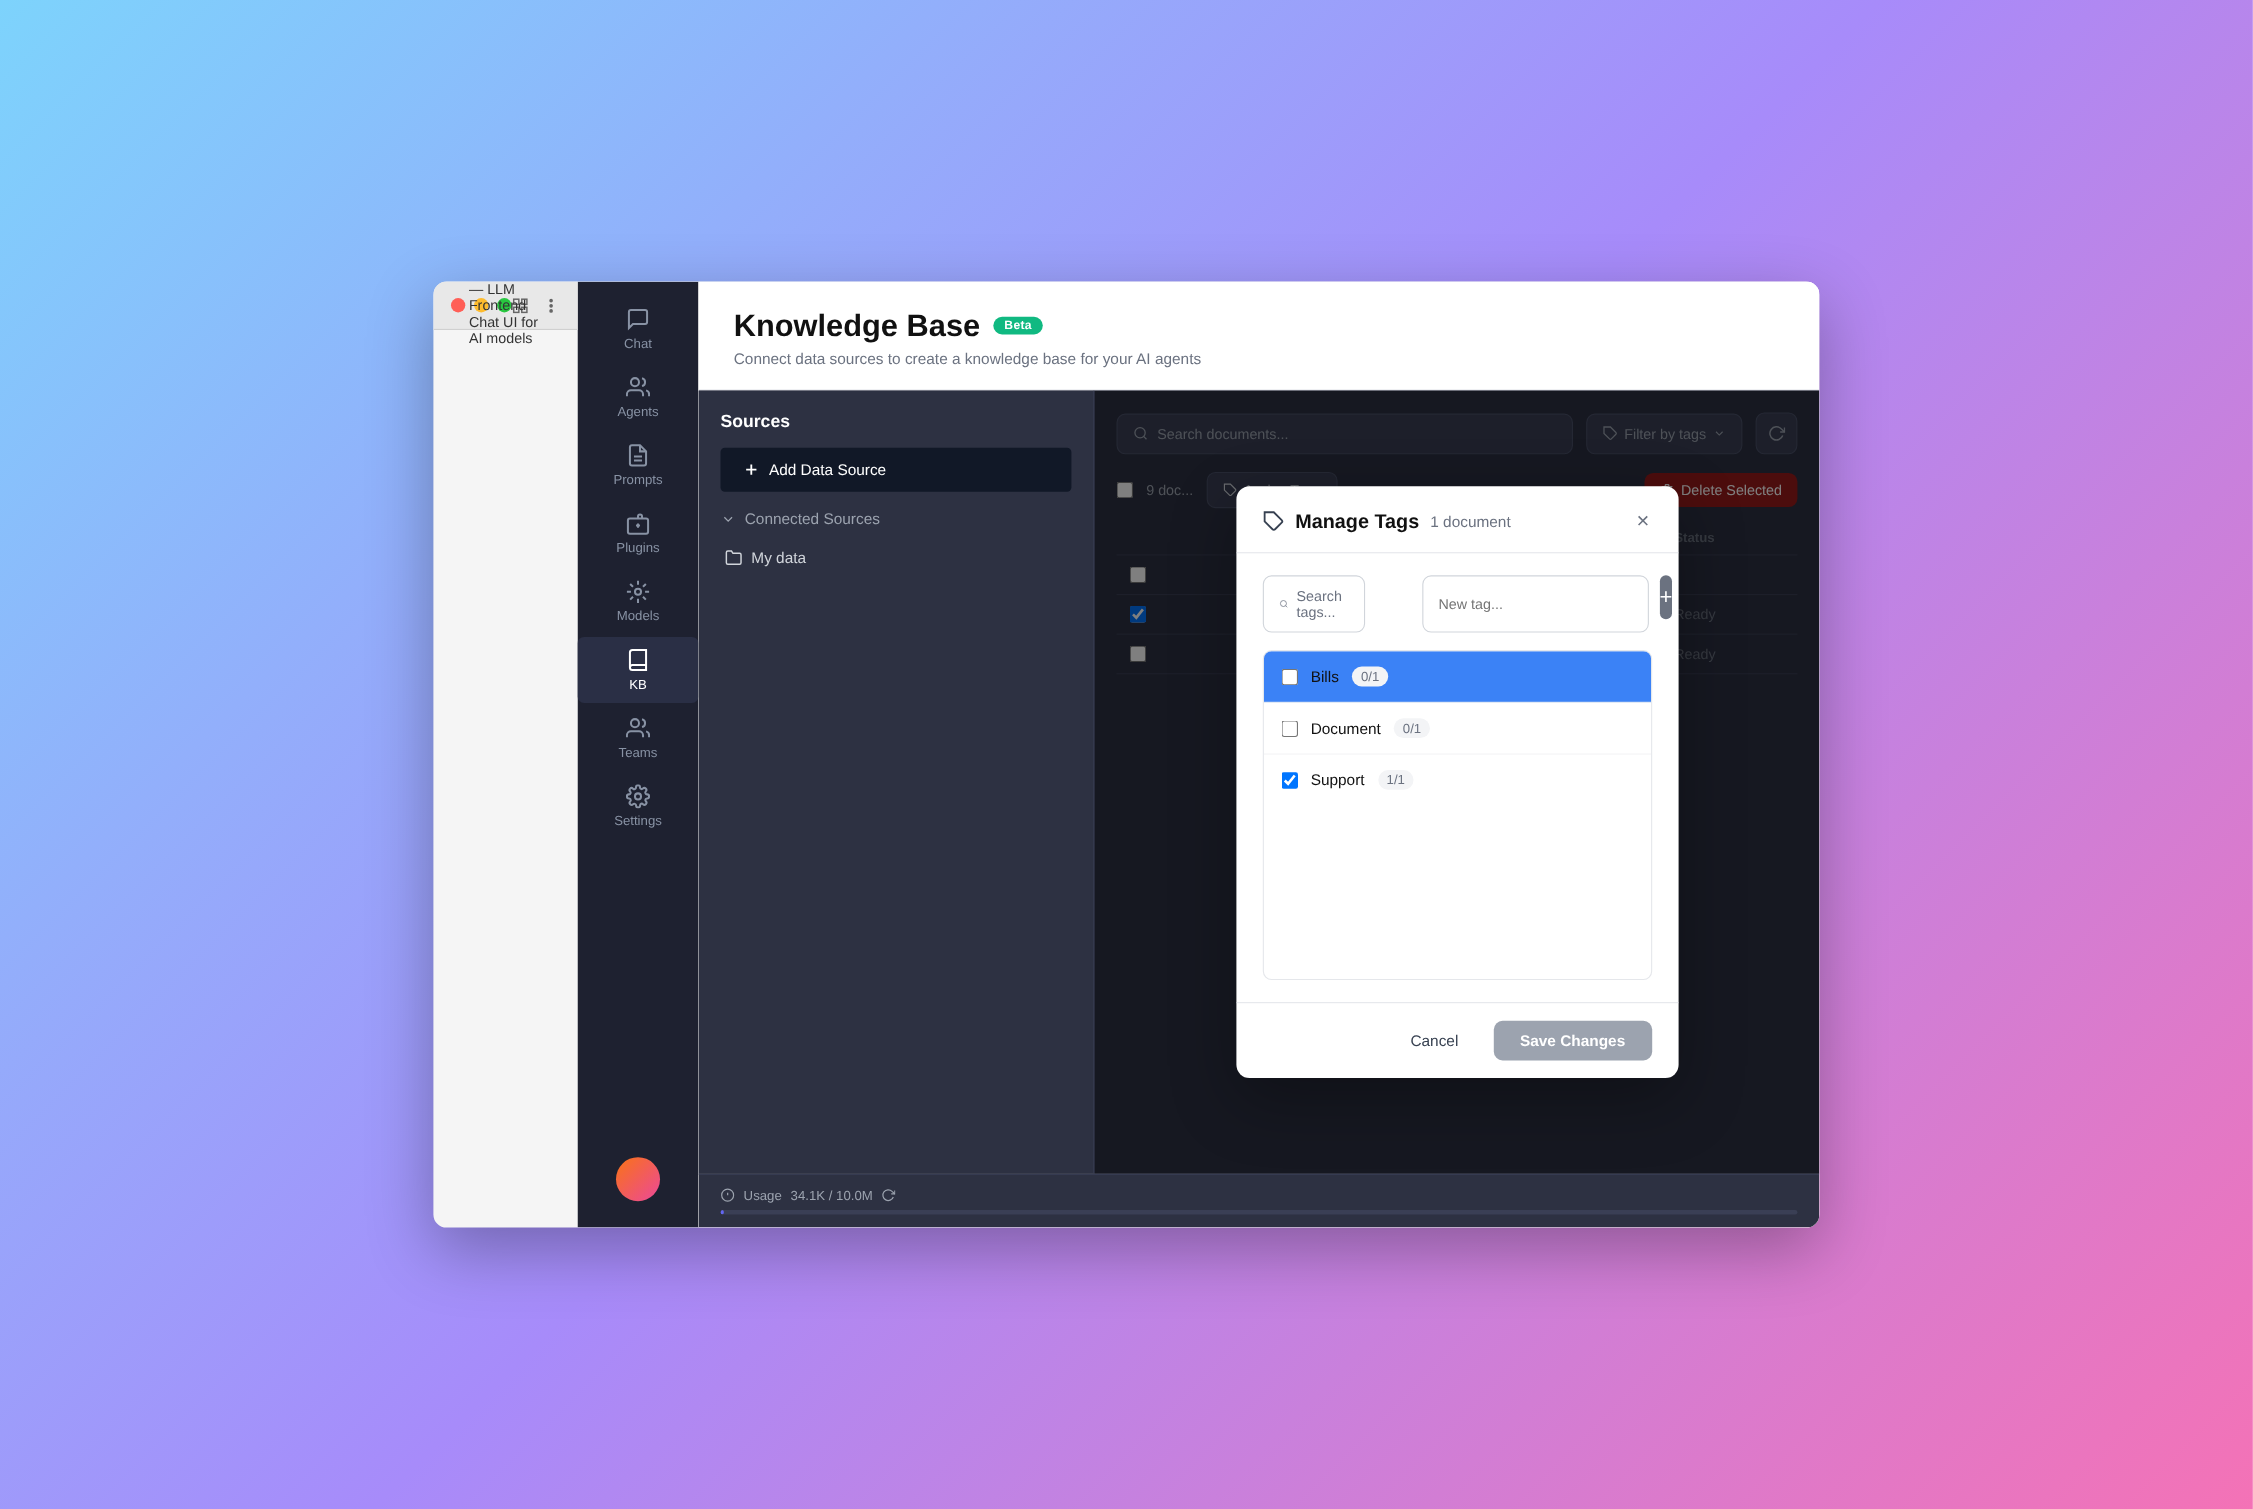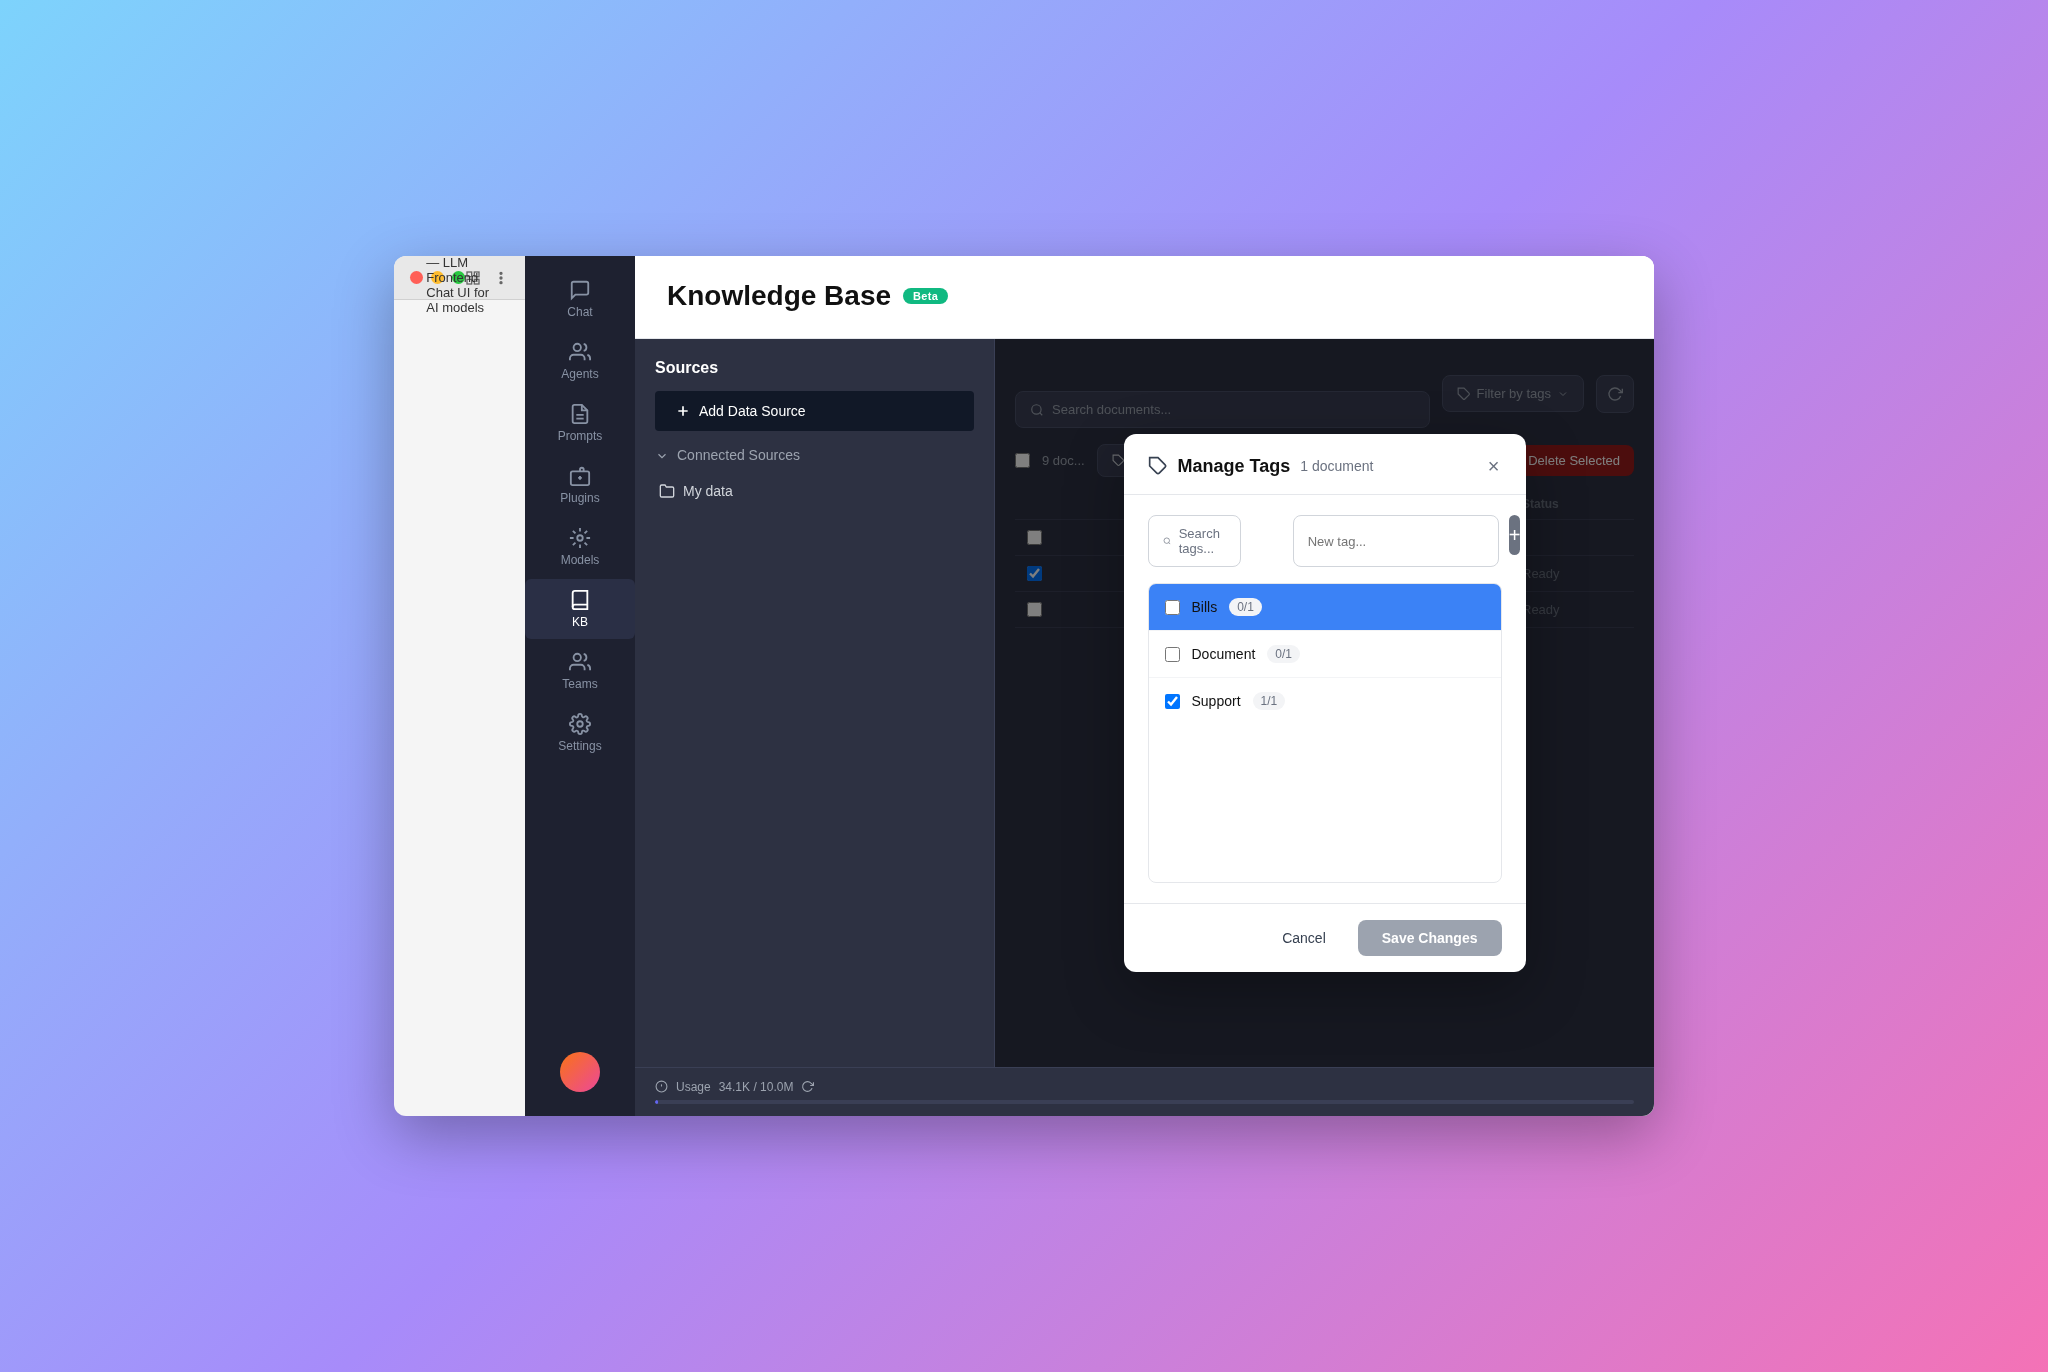--- a/index.html
+++ b/index.html
@@ -210,21 +210,20 @@
       flex: 1;
       background: #3a3f55;
       border: 1px solid #4a5068;
       border-radius: 8px;
       padding: 10px 14px;
       color: #9ca3af;
       font-size: 13px;
       display: flex;
       align-items: center;
       gap: 8px;
-      margin-top: 32px;
     }
     .filter-btn {
       display: flex;
       align-items: center;
       gap: 6px;
       background: #3a3f55;
       border: 1px solid #4a5068;
       border-radius: 8px;
       padding: 10px 14px;
       color: #9ca3af;
@@ -589,20 +588,21 @@
       </div>
     </div>
 
     <div class="main-content">
 
       <div class="page-header">
         <div class="page-title-row">
           <h1 class="page-title">Knowledge Base</h1>
           <span class="beta-badge">Beta</span>
         </div>
+        <p class="page-subtitle">Connect data sources to create a knowledge base for your AI agents</p>
       </div>
 
       <div class="content-area">
 
         <div class="left-panel">
           <div class="sources-label">Sources</div>
           <button class="add-data-btn">
             <svg width="16" height="16" viewBox="0 0 24 24" fill="none" stroke="currentColor" stroke-width="2.5">
                 <line x1="12" y1="5" x2="12" y2="19"></line>
                 <line x1="5" y1="12" x2="19" y2="12"></line>

